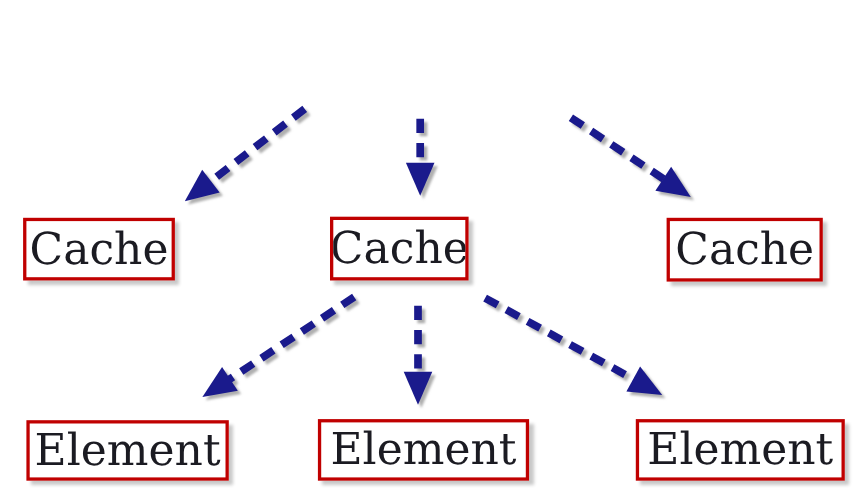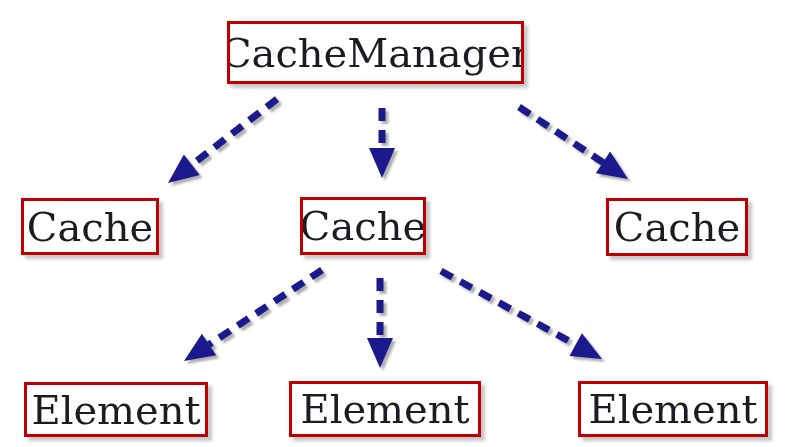--- a/index.html
+++ b/index.html
@@ -72,23 +72,20 @@
     <g class="arrow">
         <line x1="380" y1="278" x2="380" y2="341" stroke="currentColor" stroke-width="7" stroke-dasharray="13 9"></line>
         <polygon points="380,368 367,338 393,338" fill="currentColor"></polygon>
       </g>
     <g class="arrow">
         <line x1="441" y1="271" x2="578.3080760018148" y2="346.0503769450914" stroke="currentColor" stroke-width="7" stroke-dasharray="13 9"></line>
         <polygon points="602,359 569.4406363089123,356.01875260478323 581.9106436951207,333.2043072731976" fill="currentColor"></polygon>
       </g>
   </svg>
 
-  <div class="node node-manager">
-    <span>CacheManager</span>
-  </div>
 
   <div class="node node-cache-l">
     <span>Cache</span>
   </div>
 
   <div class="node node-cache-m">
     <span>Cache</span>
   </div>
 
   <div class="node node-cache-r">

